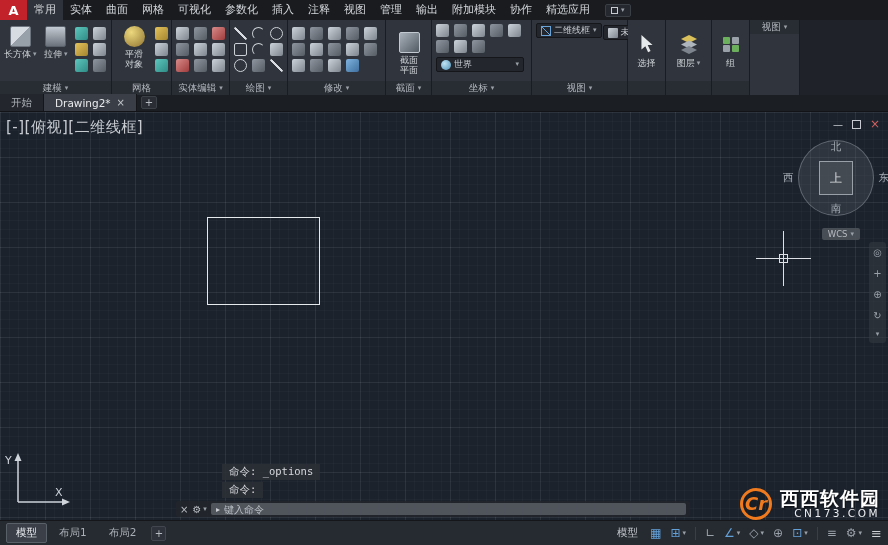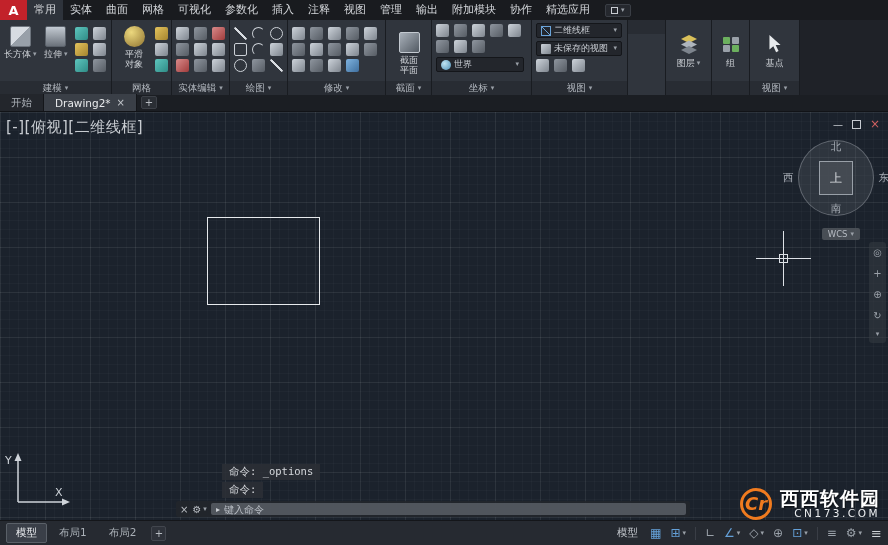--- a/index.html
+++ b/index.html
@@ -309,21 +309,21 @@
           <span class="caret">▾</span>
         </div>
       </div>
       <div class="p-label">
         <span>坐标</span>
         <span class="caret">▾</span>
       </div>
     </div>
 
     <div class="panel" style="width:96px">
-      <div class="p-body" style="flex-direction:column;gap:1px">
+      <div class="p-body" style="flex-direction:row;gap:1px">
         <div class="rdrop" style="width:86px;margin-top:0">
           <span class="mini mini-wire"></span>
           <span style="flex:1">二维线框</span>
           <span class="caret">▾</span>
         </div>
         <div class="rdrop" style="width:86px">
           <span class="mini mini-view"></span>
           <span style="flex:1">未保存的视图</span>
           <span class="caret">▾</span>
         </div>
@@ -333,20 +333,26 @@
           <i class="ic ic-gray"></i>
         </div>
       </div>
       <div class="p-label">
         <span>视图</span>
         <span class="caret">▾</span>
       </div>
     </div>
 
     <div class="panel" style="width:38px">
+      <div class="tallbtn">
+        <svg width="18" height="20" viewBox="0 0 16 18">
+            <path d="M3 1 L3 14 L6.5 11 L9 16.5 L11.2 15.4 L8.6 10 L13 10 Z" fill="#e6e9ec"></path>
+          </svg>
+        <span class="tlabel">选择</span>
+      </div>
       <div class="p-label"></div>
     </div>
 
     <div class="panel" style="width:46px">
       <div class="tallbtn">
         <svg width="22" height="20" viewBox="0 0 20 20">
           <path d="M10 1 L18 5 L10 9 L2 5 Z" fill="#d9c05a"></path>
           <path d="M10 6.5 L18 10.5 L10 14.5 L2 10.5 Z" fill="#aeb5bd"></path>
           <path d="M10 12 L18 16 L10 20 L2 16 Z" fill="#7d848d"></path>
         </svg>
@@ -365,26 +371,20 @@
           <rect x="11" y="3" width="7" height="7" rx="1" fill="#9aa1a9"></rect>
           <rect x="2" y="11" width="7" height="7" rx="1" fill="#9aa1a9"></rect>
           <rect x="11" y="11" width="7" height="7" rx="1" fill="#6cb05e"></rect>
         </svg>
         <span class="tlabel">组</span>
       </div>
       <div class="p-label"></div>
     </div>
 
     <div class="panel" style="width:50px">
-      <div class="tallbtn">
-        <svg width="18" height="20" viewBox="0 0 16 18">
-            <path d="M3 1 L3 14 L6.5 11 L9 16.5 L11.2 15.4 L8.6 10 L13 10 Z" fill="#e6e9ec"></path>
-          </svg>
-        <span class="tlabel">基点</span>
-      </div>
       <div class="p-label">
         <span>视图</span>
         <span class="caret">▾</span>
       </div>
     </div>
   </div>
 
   <div class="filetabs">
     <div class="ftab">
         <span>开始</span>

